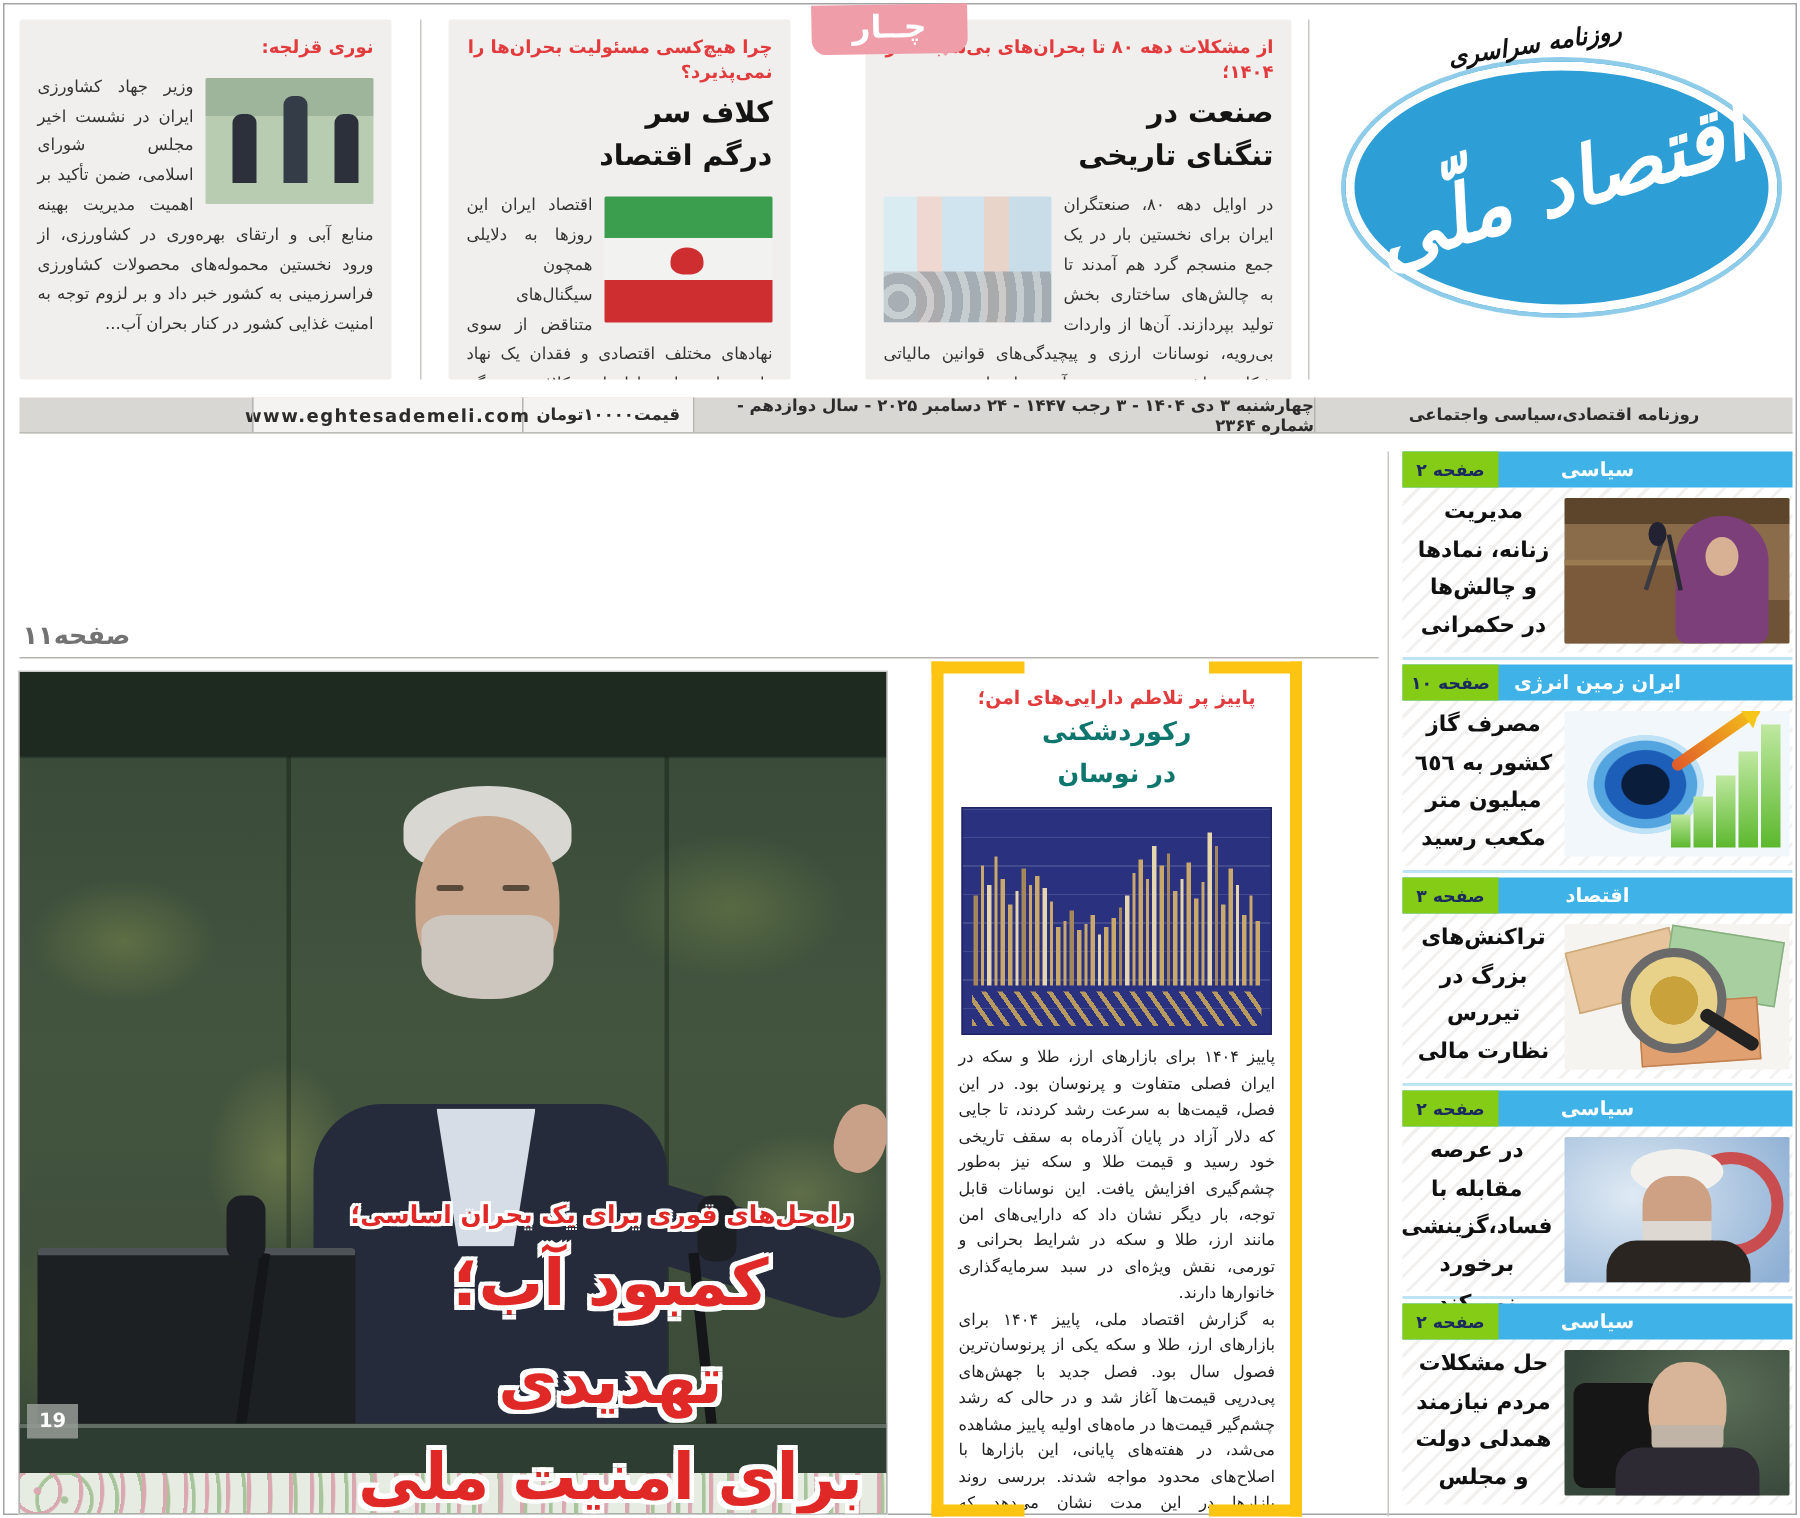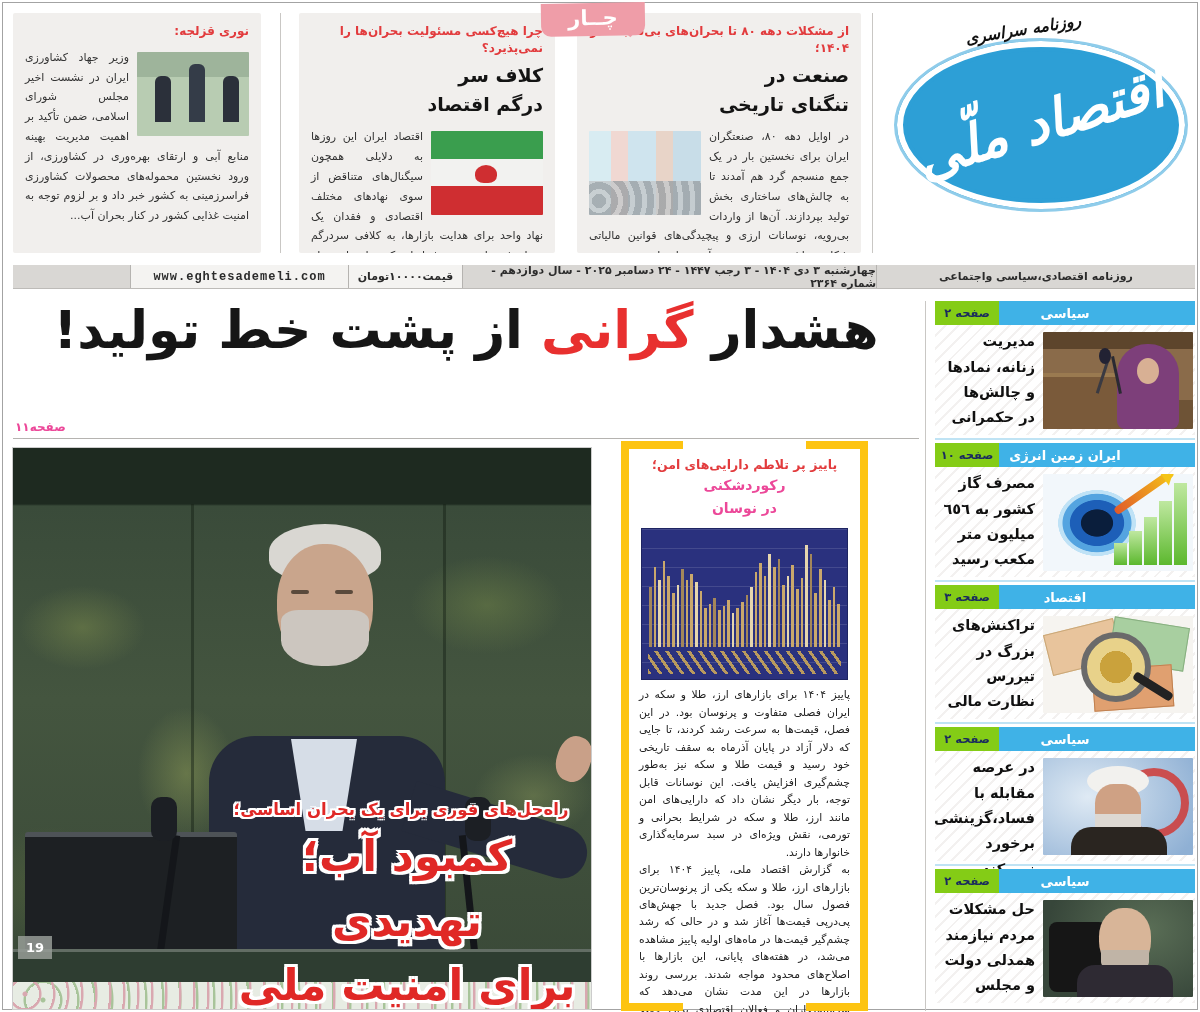--- a/index.html
+++ b/index.html
@@ -47,21 +47,21 @@
   .seg:not(:first-child){border-right:1px solid #b5b3b0;}
   .seg.white{background:#f4f3f1;}
   .seg.url{direction:ltr;letter-spacing:1px;font-size:12px;}
   
   .lead{position:absolute;left:10px;top:290px;width:906px;height:146px;direction:rtl;
     border-bottom:1px solid #b5b3b0;box-sizing:border-box;}
   .lead .kick{ text-align:center;color:#8f8f87;font-size:16px;font-weight:700;margin-top:8px;}
   .lead h1{margin:6px 0 0;text-align:center;font-size:52px;font-weight:800;color:#161616;
     line-height:1.2;letter-spacing:-1px;white-space:nowrap;}
   .lead h1 .red{color:#e8302f;}
-  .lead .lpage{position:absolute;left:2px;bottom:4px;color:#ec4899;font-size:12px;font-weight:700;}
+  .lead .lpage{position:absolute;left:2px;bottom:4px;color:#737373;font-size:17px;font-weight:700;}
   
   .photo{position:absolute;left:10px;top:445px;width:578px;height:561px;overflow:hidden;
     outline:1px solid #ccc;background-color:#42533f;
     background-image:
       radial-gradient(90px 60px at 12% 32%,rgba(130,146,78,.45),transparent 70%),
       radial-gradient(70px 95px at 30% 58%,rgba(140,154,86,.5),transparent 70%),
       radial-gradient(110px 70px at 82% 28%,rgba(118,138,74,.45),transparent 70%),
       radial-gradient(85px 60px at 90% 62%,rgba(142,156,92,.4),transparent 70%),
       radial-gradient(60px 42px at 55% 22%,rgba(108,126,66,.35),transparent 70%),
       radial-gradient(100px 85px at 6% 78%,rgba(92,108,58,.4),transparent 70%),
@@ -102,21 +102,21 @@
   
   .feature{position:absolute;left:618px;top:438px;width:247px;height:570px;box-sizing:border-box;
     padding:12px 18px 6px;direction:rtl;}
   .fy{position:absolute;background:#fdc411;}
   .fy.l{left:0;top:0;bottom:0;width:8px;}
   .fy.r{right:0;top:0;bottom:0;width:8px;}
   .fy.h{height:8px;width:62px;}
   .fy.tl{top:0;left:0;} .fy.tr{top:0;right:0;}
   .fy.bl{bottom:0;left:0;} .fy.br{bottom:0;right:0;}
   .f-kick{text-align:center;color:#e23b3d;font-size:12.5px;font-weight:700;margin-top:4px;}
-  .f-title{text-align:center;font-size:14px;font-weight:800;color:#ec4899;line-height:1.65;
+  .f-title{text-align:center;font-size:17px;font-weight:800;color:#0f766e;line-height:1.65;
     margin-top:2px;white-space:pre-line;}
   .f-chart{height:150px;margin:8px 2px 6px;background:#2a317e;border:1px solid #1e2562;
     position:relative;overflow:hidden;
     background-image:repeating-linear-gradient(180deg,rgba(255,255,255,.12) 0 1px,transparent 1px 19px);}
   .f-bars{position:absolute;left:7px;right:7px;top:10px;bottom:32px;display:flex;
     align-items:flex-end;justify-content:center;gap:2px;}
   .f-bars .bar{width:3px;background:#c9a86c;}
   .f-bars .bar:nth-child(4n){background:#e6d6ae;}
   .f-bars .bar:nth-child(7n){background:#a4875a;}
   .f-hatch{position:absolute;left:6px;right:6px;bottom:5px;height:23px;
@@ -126,21 +126,21 @@
   .sidebar{position:absolute;left:932px;top:298px;width:260px;direction:rtl;}
   .s-item{margin-bottom:3px;}
   .s-item:not(:first-child){border-top:2px solid #bfe3f4;padding-top:3px;}
   .s-head{height:24px;background:#3fb2e7;position:relative;display:flex;align-items:center;justify-content:center;}
   .s-cat{color:#fff;font-size:13px;font-weight:800;}
   .s-tab{position:absolute;left:0;top:0;bottom:0;width:64px;background:#84cc16;color:#1a2a5e;
     font-size:11.5px;font-weight:800;display:flex;align-items:center;justify-content:center;}
   .s-content{display:flex;direction:rtl;align-items:center;height:110px;
     background:repeating-linear-gradient(135deg,#fff 0 7px,#f3f1f0 7px 9px);}
   .s-img{width:150px;height:97px;margin-right:2px;flex:none;position:relative;overflow:hidden;border-radius:1px;}
-  .s-title{flex:1;padding:0 8px;font-size:14.5px;font-weight:800;color:#101010;line-height:1.75;text-align:right;}
+  .s-title{flex:1;padding:0 8px;font-size:14.5px;font-weight:800;color:#101010;line-height:1.75;text-align:center;}
   
   .img-woman{background:linear-gradient(180deg,#5d452c 0 18%,#8a6b4a 18% 70%,#6e5336 70%);}
   .img-woman .pod{position:absolute;left:0;bottom:0;width:96px;height:52px;background:#7a5a3a;border-top:4px solid #9a7a50;}
   .img-woman .fig{position:absolute;right:14px;top:12px;width:62px;height:85px;background:#7d3f7a;border-radius:30px 30px 8px 8px;}
   .img-woman .face{position:absolute;right:34px;top:26px;width:22px;height:26px;background:#d8b094;border-radius:50%;}
   .img-woman .mic{position:absolute;left:58px;top:28px;width:3px;height:34px;background:#3a3a42;transform:rotate(18deg);}
   .img-woman .mic2{position:absolute;left:72px;top:24px;width:3px;height:38px;background:#2a2a32;transform:rotate(-12deg);}
   .img-woman .michead{position:absolute;left:56px;top:16px;width:12px;height:16px;background:#223;border-radius:50%;}
   .img-gas{background:#f2f7fb;}
   .img-gas .flame{position:absolute;left:8px;top:10px;width:92px;height:78px;border-radius:50%;
@@ -181,21 +181,21 @@
           <i style="left:52px;height:58px;background:#343c48;"></i>
           <i style="left:86px;"></i>
       </span>
       <span>وزیر جهاد کشاورزی ایران در نشست اخیر مجلس شورای اسلامی، ضمن تأکید بر اهمیت مدیریت بهینه منابع آبی و ارتقای بهره‌وری در کشاورزی، از ورود نخستین محموله‌های محصولات کشاورزی فراسرزمینی به کشور خبر داد و بر لزوم توجه به امنیت غذایی کشور در کنار بحران آب...</span>
     </div>
 
   </div>
 
   <div class="vline" style="left:277px;top:10px;height:240px;"></div>
 
-  <div class="tbox" style="left:296px;width:256px;">
+  <div class="tbox" style="left:296px;width:228px;">
     <div class="kicker">چرا هیچ‌کسی مسئولیت بحران‌ها را نمی‌پذیرد؟</div>
     <div class="t-title">کلاف سر
 درگم اقتصاد</div>
     <div class="t-body">
       <span class="artimg img-flag fl-r">
           <i></i>
         </span>
       <span>اقتصاد ایران این روزها به دلایلی همچون سیگنال‌های متناقض از سوی نهادهای مختلف اقتصادی و فقدان یک نهاد واحد برای هدایت بازارها، به کلافی سردرگم تبدیل شده است. در شرایطی که دولت از منظر تعداد نهادهای اقتصادی بی‌نیاز به...</span>
     </div>
 
@@ -224,26 +224,25 @@
     <div class="tagline">روزنامه سراسری</div>
     <div class="oval">
       <div class="logotext">اقتصاد ملّی</div>
     </div>
   </div>
 
   <div class="datebar">
     <div class="seg" style="width:318px;">روزنامه اقتصادی،سیاسی واجتماعی</div>
     <div class="seg" style="width:414px;">چهارشنبه ۳ دی ۱۴۰۴ - ۳ رجب ۱۴۴۷ - ۲۴ دسامبر ۲۰۲۵ - سال دوازدهم - شماره ۲۳۶۴</div>
     <div class="seg white" style="width:114px;">قیمت۱۰۰۰۰تومان</div>
-    <div class="seg white url" style="width:218px;font-family:Liberation Mono, monospace;">www.eghtesademeli.com</div>
+    <div class="seg white url" style="width:180px;">www.eghtesademeli.com</div>
     <div class="seg" style="flex:1;"></div>
   </div>
 
   <div class="lead">
-    <h1><span>هشدار </span><span class="red">گرانی</span><span> از پشت خط تولید!</span></h1>
     <div class="lpage">صفحه۱۱</div>
   </div>
 
   <div class="photo">
     <div class="seam" style="left:178px;"></div>
     <div class="seam" style="left:430px;"></div>
     <div class="ph-suit"></div>
     <div class="ph-arm"></div>
     <div class="ph-hand"></div>
     <div class="ph-shirt"></div>

